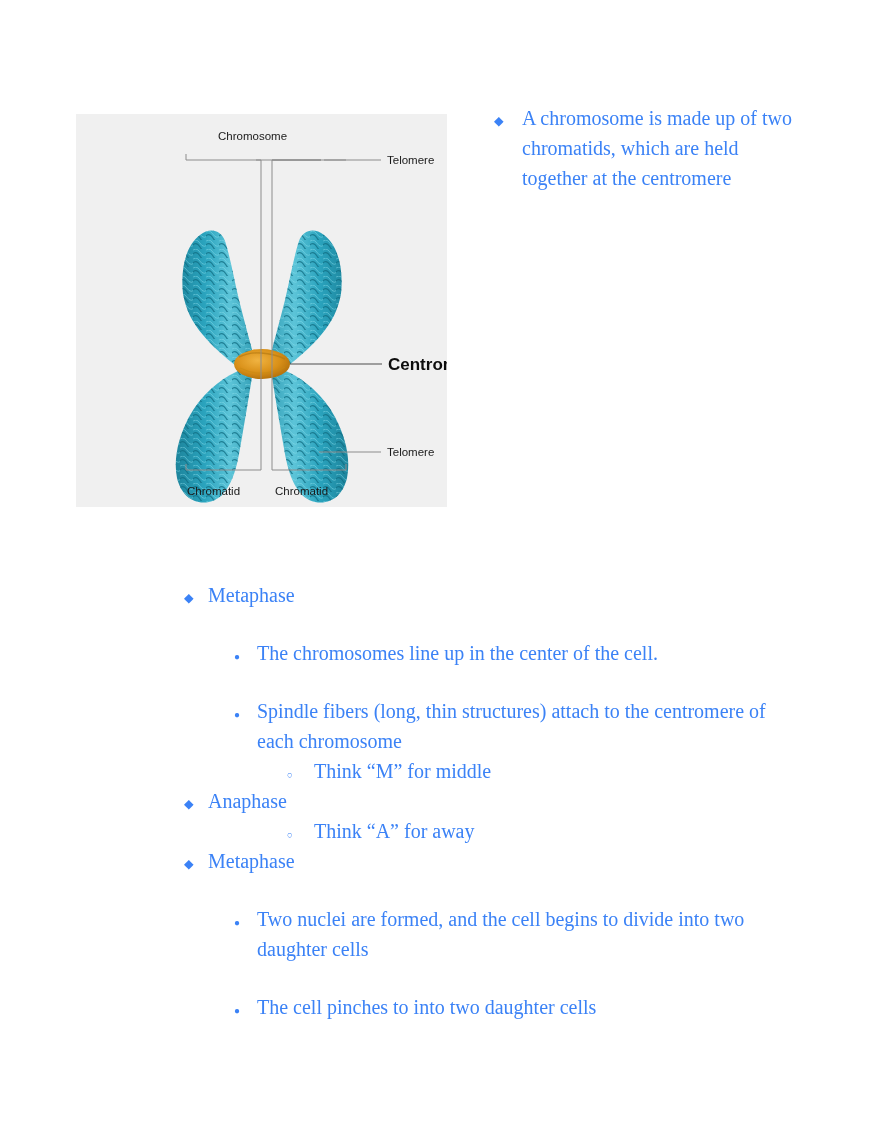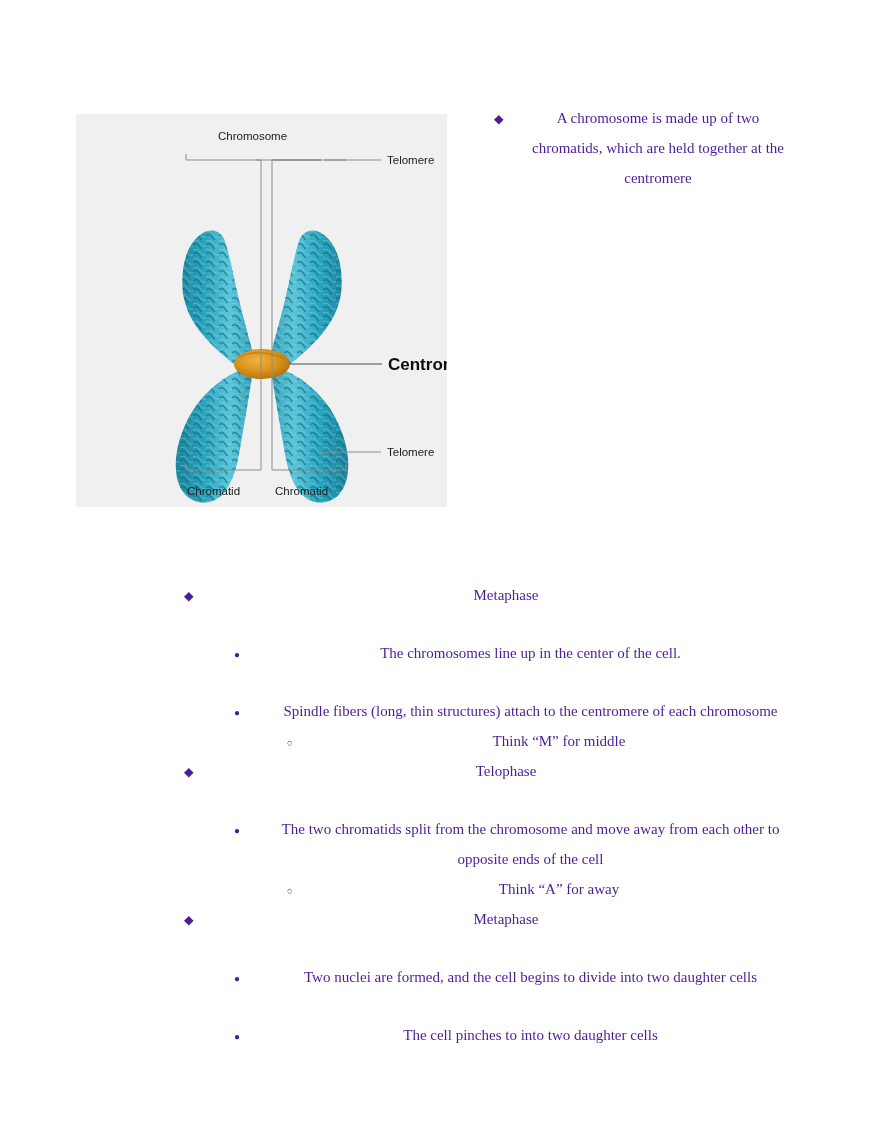--- a/index.html
+++ b/index.html
@@ -55,24 +55,23 @@
   .leader-dark {
     stroke: #4d4d4d;
     stroke-width: 1.1;
     fill: none;
   }
 
   
   .txt {
     position: absolute;
     font-family: "Liberation Serif", "DejaVu Serif", serif;
-    font-size: 15px;
+    font-size: 20px;
     line-height: 30px;
-    color: #4c1d95;
-    text-align: center;
+    color: #3b82f6;
   }
 
   .bullet-row {
     position: relative;
     display: block;
   }
   .bullet-glyph {
     position: absolute;
     left: 0;
     top: 0;
@@ -263,25 +262,21 @@
       <div class="bullet-row lvl2">
         <span class="bullet-glyph mk-disc"></span>
         <span class="bullet-text">Spindle fibers (long, thin structures) attach to the centromere of each chromosome</span>
       </div>
       <div class="bullet-row lvl3">
         <span class="bullet-glyph mk-circle"></span>
         <span class="bullet-text">Think “M” for middle</span>
       </div>
       <div class="bullet-row lvl1">
         <span class="bullet-glyph mk-diamond"></span>
-        <span class="bullet-text">Telophase</span>
-      </div>
-      <div class="bullet-row lvl2">
-        <span class="bullet-glyph mk-disc"></span>
-        <span class="bullet-text">The two chromatids split from the chromosome and move away from each other to opposite ends of the cell</span>
+        <span class="bullet-text">Anaphase</span>
       </div>
       <div class="bullet-row lvl3">
         <span class="bullet-glyph mk-circle"></span>
         <span class="bullet-text">Think “A” for away</span>
       </div>
       <div class="bullet-row lvl1">
         <span class="bullet-glyph mk-diamond"></span>
         <span class="bullet-text">Metaphase</span>
       </div>
       <div class="bullet-row lvl2">

